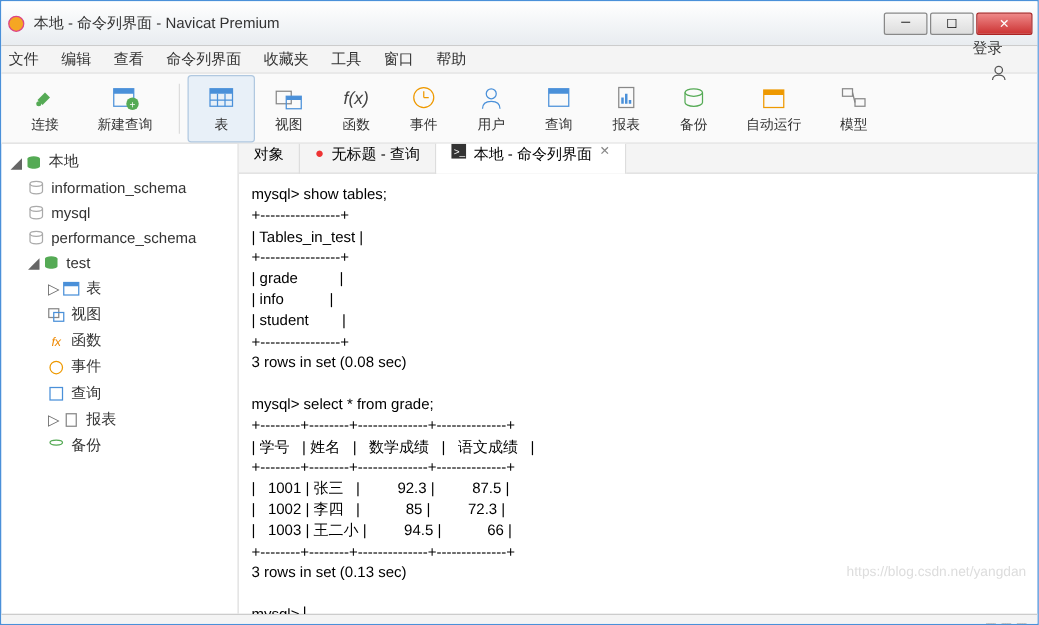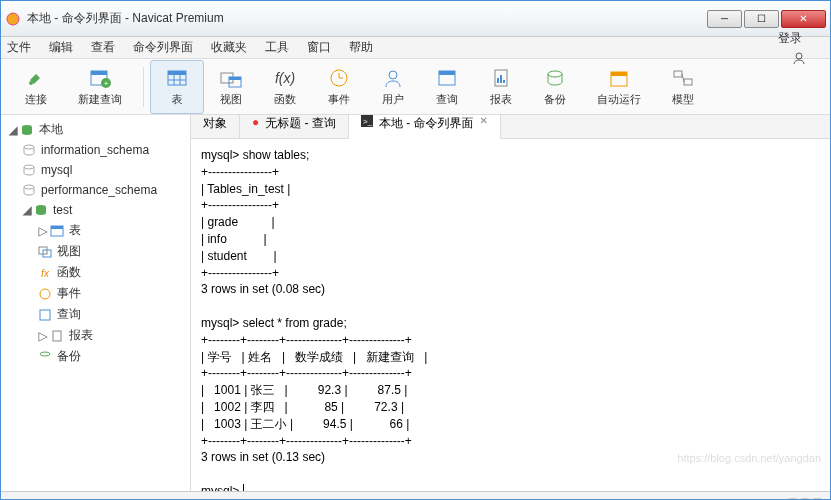--- a/index.html
+++ b/index.html
@@ -329,21 +329,21 @@
 <span>| Tables_in_test |</span>
 <span>+----------------+</span>
 <span>| grade          |</span>
 <span>| info           |</span>
 <span>| student        |</span>
 <span>+----------------+</span>
 <span>3 rows in set (0.08 sec)</span>
 
 <span>mysql&gt; select * from grade;</span>
 <span>+--------+--------+--------------+--------------+</span>
-<span>| 学号   | 姓名   |   数学成绩   |   新建查询   |</span>
+<span>| 学号   | 姓名   |   数学成绩   |   语文成绩   |</span>
 <span>+--------+--------+--------------+--------------+</span>
 <span>|   1001 | 张三   |         92.3 |         87.5 |</span>
 <span>|   1002 | 李四   |           85 |         72.3 |</span>
 <span>|   1003 | 王二小 |         94.5 |           66 |</span>
 <span>+--------+--------+--------------+--------------+</span>
 <span>3 rows in set (0.13 sec)</span>
 
 <span>mysql&gt; </span><span class="cursor"></span>
 </div>
   </div>

